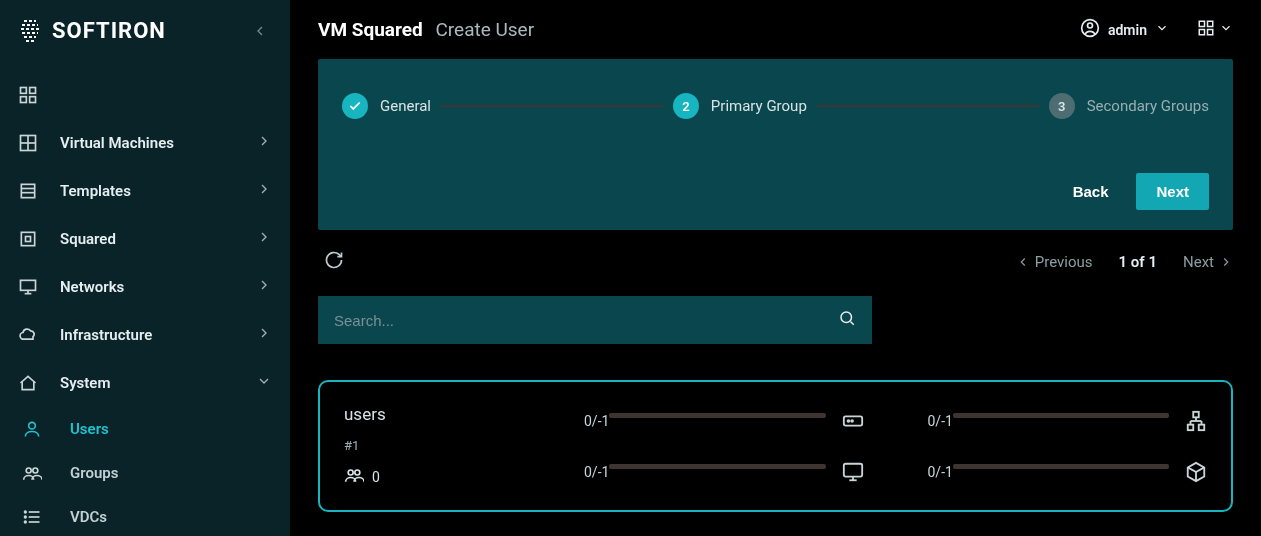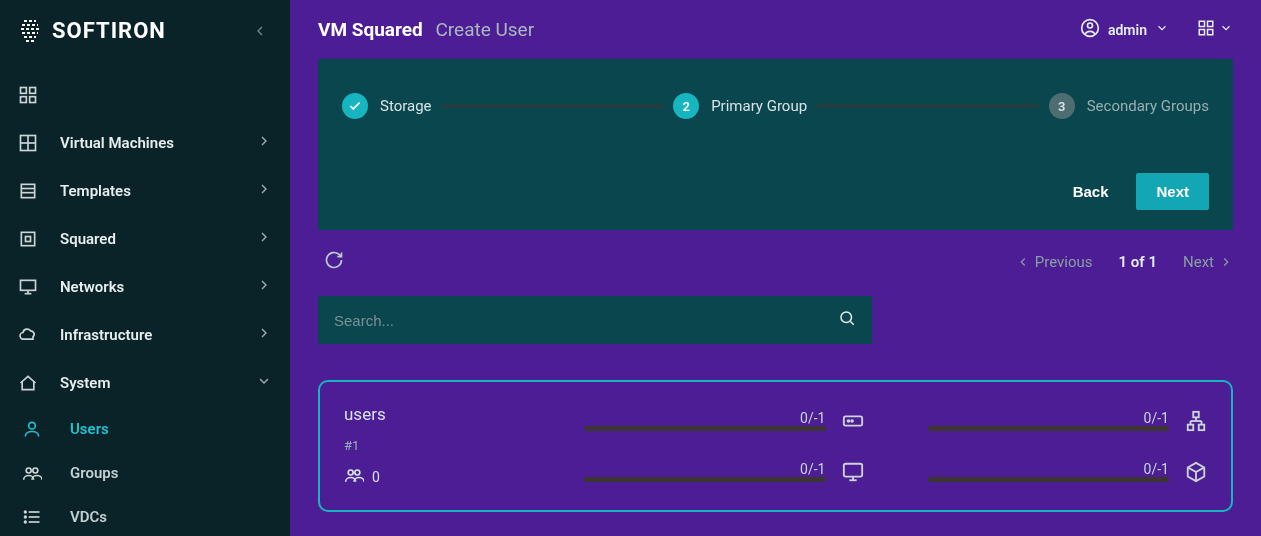--- a/index.html
+++ b/index.html
@@ -91,21 +91,21 @@
       margin-left: 28px;
     }
     .sub-item.active {
       color: #1fc2d1;
     }
     .sub-item.active .nav-icon { color: #1fc2d1; }
     .main {
       flex: 1;
       display: flex;
       flex-direction: column;
-      background: #4c1d95;
+      background: #000000;
     }
     .topbar {
       display: flex;
       align-items: center;
       padding: 18px 28px;
       justify-content: space-between;
     }
     .breadcrumb {
       font-size: 19px;
       color: #aab9bc;
@@ -288,22 +288,22 @@
       gap: 18px 64px;
     }
     .stat-cell {
       display: flex;
       align-items: center;
       gap: 16px;
     }
     .stat-bar-wrap {
       flex: 1;
       display: flex;
-      flex-direction: column;
-      align-items: flex-end;
+      flex-direction: row;
+      align-items: flex-start;
     }
     .stat-value {
       color: #c8d6d9;
       font-size: 14px;
     }
     .stat-bar {
       width: 100%;
       height: 5px;
       background: #3e3432;
       border-radius: 2px;
@@ -511,21 +511,21 @@
 
   <div class="content-wrap">
     <div class="stepper-card">
       <div class="stepper">
         <div class="step step-complete">
           <div class="step-circle">
             <svg viewBox="0 0 24 24" width="14" height="14" fill="none" stroke="#fff" stroke-width="3">
                 <polyline points="20 6 9 17 4 12"></polyline>
               </svg>
           </div>
-          <div class="step-label">Storage</div>
+          <div class="step-label">General</div>
         </div>
         <div class="stepper-line"></div>
         <div class="step step-active">
           <div class="step-circle">2</div>
           <div class="step-label">Primary Group</div>
         </div>
         <div class="stepper-line"></div>
         <div class="step step-pending">
           <div class="step-circle">3</div>
           <div class="step-label">Secondary Groups</div>

